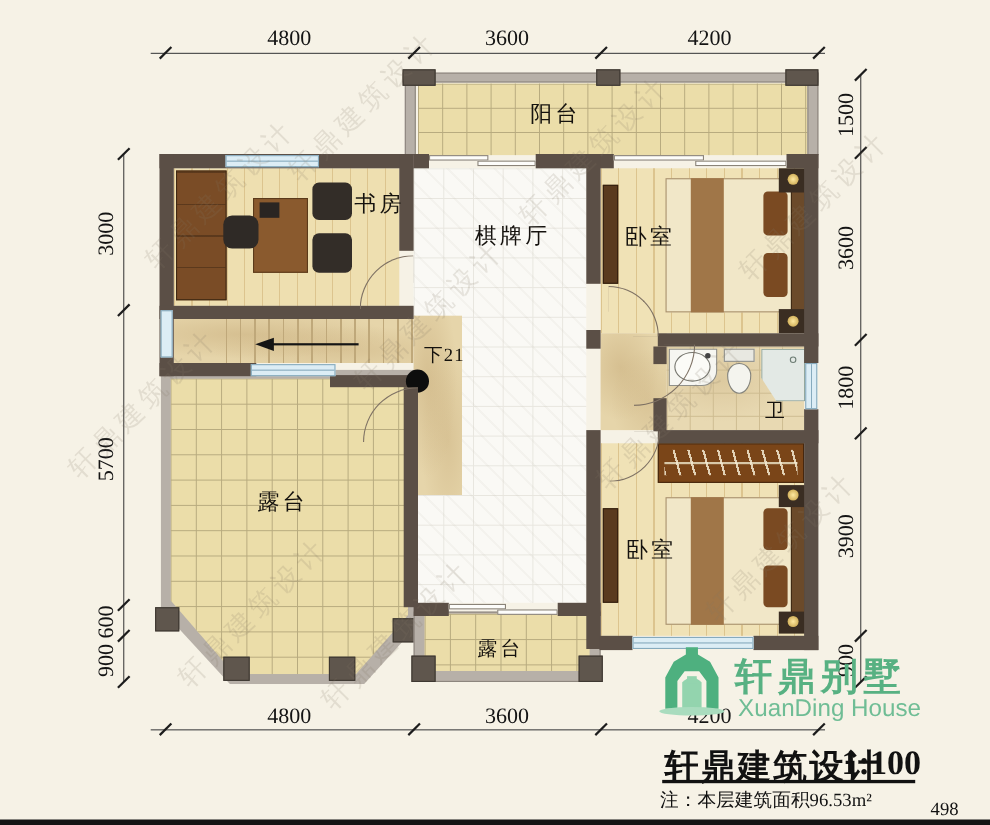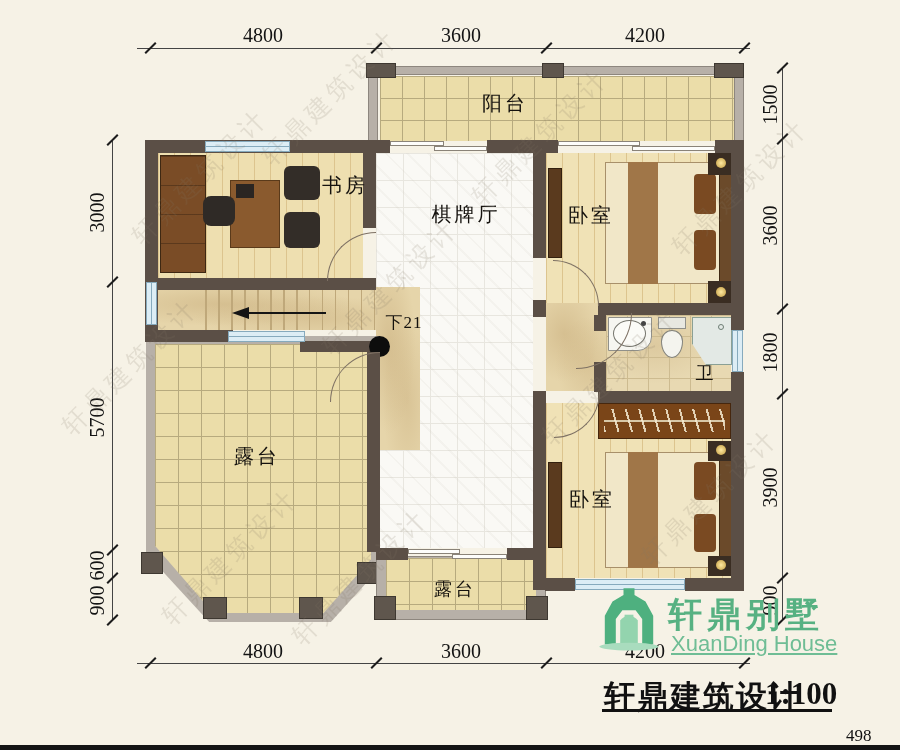--- a/index.html
+++ b/index.html
@@ -237,20 +237,21 @@
   <div class="wm" style="left:620px;top:480px;">轩鼎建筑设计</div>
   <div class="wm" style="left:240px;top:80px;">轩鼎建筑设计</div>
 
   <svg class="abs" style="left:596px;top:582px;" width="66" height="72" viewBox="0 0 60 64">
     <polygon points="8,56 8,30 15,17 25,11 25,5 35,5 35,11 45,17 52,30 52,56 42,56 42,33 36,25 24,25 18,33 18,56" fill="#4eb07f"></polygon>
     <path d="M22,56 L22,34 Q30,26 38,34 L38,56 Z" fill="#93d4ae"></path>
     <rect x="26" y="29" width="8" height="6" fill="#93d4ae"></rect>
     <ellipse cx="30" cy="58" rx="27" ry="3.5" fill="#a9dcbe"></ellipse>
   </svg>
   <div class="brandcn" style="left:668px;top:592px;">轩鼎别墅</div>
-  <div class="branden" style="left:671px;top:631px;text-decoration:underline;">XuanDing House</div>
+  <div class="branden" style="left:671px;top:631px;">XuanDing House</div>
   <div class="ptitle" style="left:604px;top:676px;">轩鼎建筑设计</div>
   <div class="ptitle" style="left:765px;top:676px;letter-spacing:0;">1:100</div>
   <div class="abs" style="left:602px;top:709px;width:230px;height:3px;background:#111;"></div>
+  <div class="pnote" style="left:600px;top:716px;">注：本层建筑面积96.53m²</div>
   <div class="pnote" style="left:846px;top:726px;font-size:17px;">498</div>
 
   <div class="abs" style="left:0;top:745px;width:900px;height:5px;background:#141414;"></div>
 </div>
 
 </body></html>

